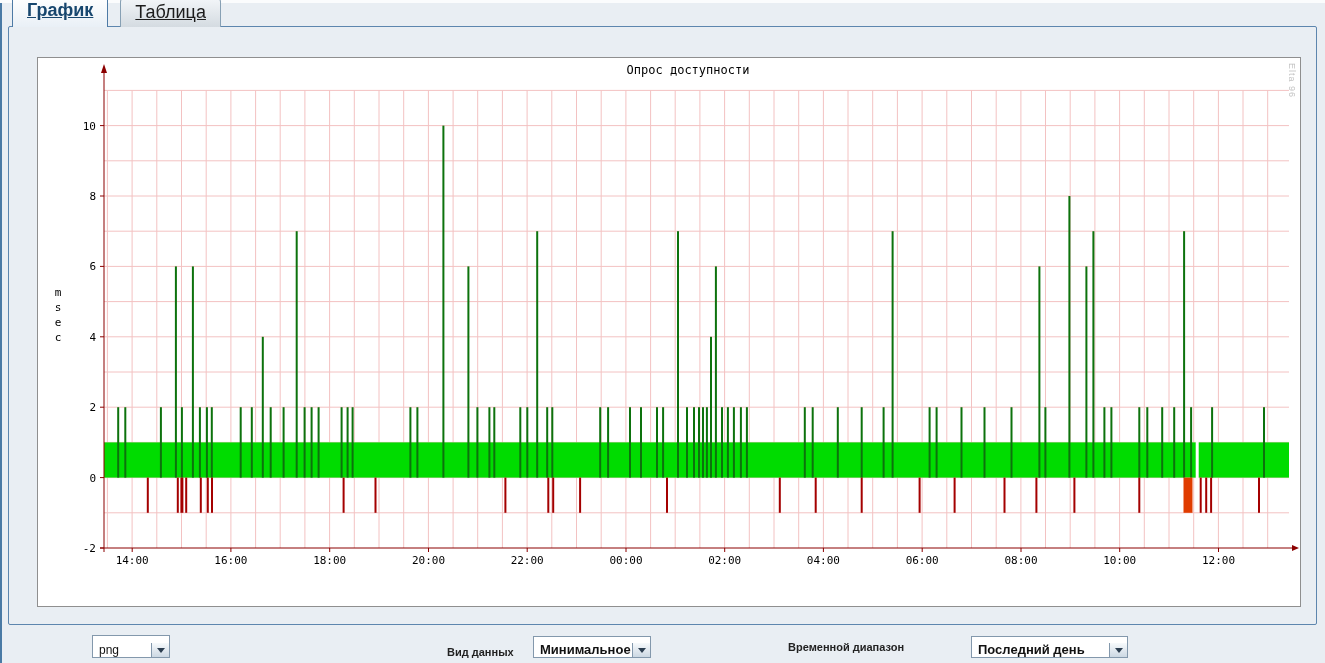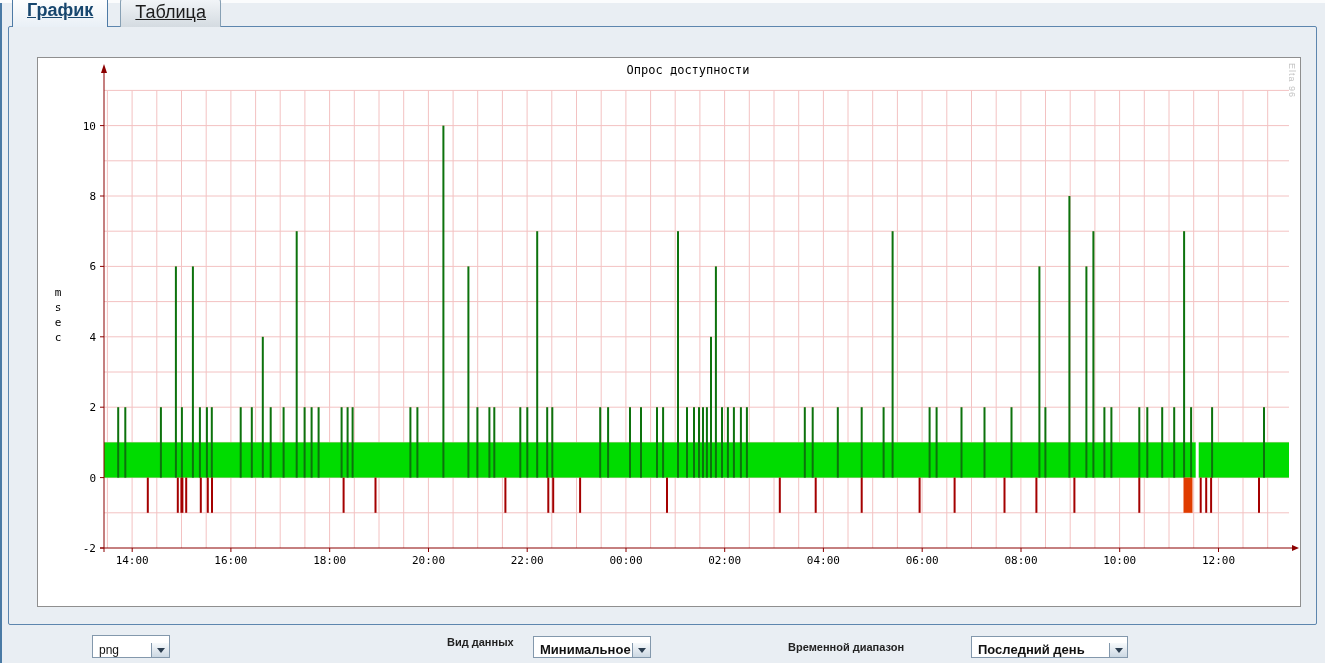--- a/index.html
+++ b/index.html
@@ -328,21 +328,21 @@
   <button class="btn" style="left:242px; top:2px; width:127px; height:25px;">
     <svg width="13" height="13" viewBox="0 0 13 13">
       <rect x="0.5" y="0.5" width="12" height="12" rx="1" fill="#4a7ab8" stroke="#2d4f7c"></rect>
       <rect x="3" y="1" width="7" height="4.5" fill="#d7e3f0"></rect>
       <rect x="7" y="1.5" width="1.6" height="3.2" fill="#4a7ab8"></rect>
       <rect x="2.5" y="7" width="8" height="5" fill="#ffffff"></rect>
     </svg>
     <span>Сохранить</span>
   </button>
 
-  <span class="ctl-label" style="left:447px; top:4px;text-align:right;">Вид данных</span>
+  <span class="ctl-label" style="left:447px; top:14px;text-align:right;">Вид данных</span>
   <div class="combo" style="left:533px; top:4px; width:118px; height:22px;">
     <span class="val bold">Минимальное</span>
     <span class="arrow-btn">
         <i></i>
       </span>
   </div>
 
   <span class="ctl-label" style="left:788px; top:9px;">Временной диапазон</span>
   <div class="combo" style="left:971px; top:4px; width:157px; height:22px;">
     <span class="val bold">Последний день</span>

